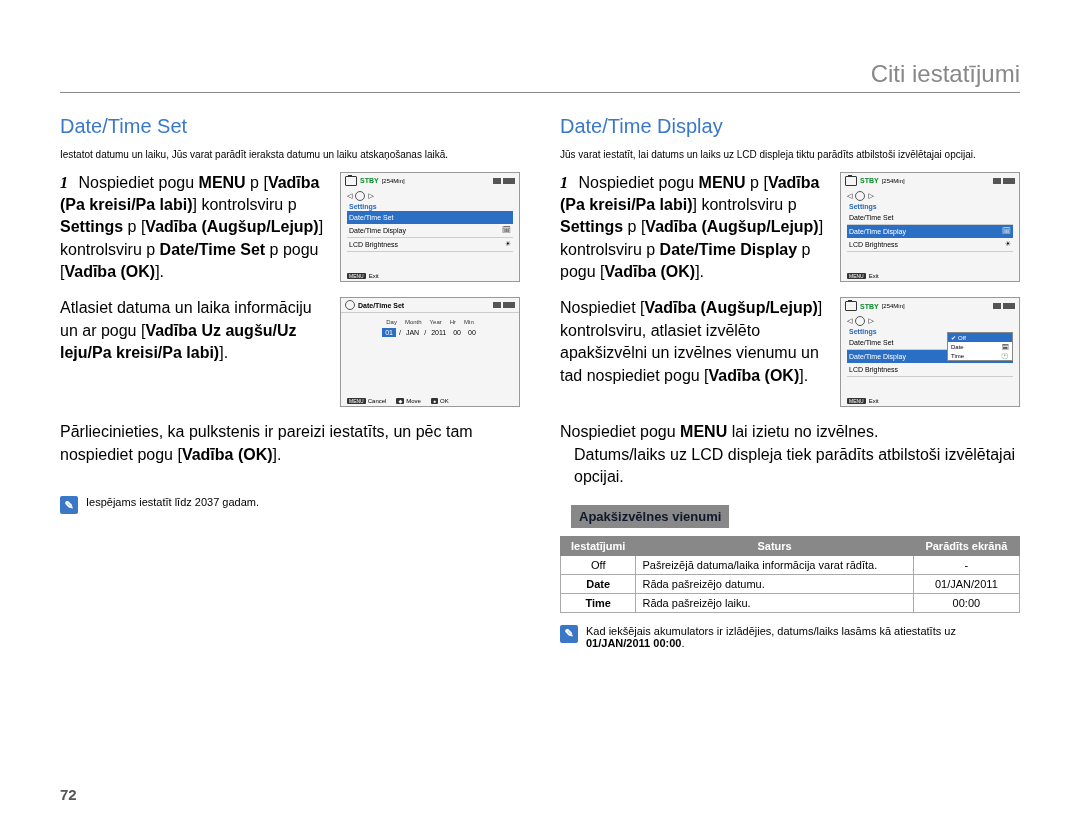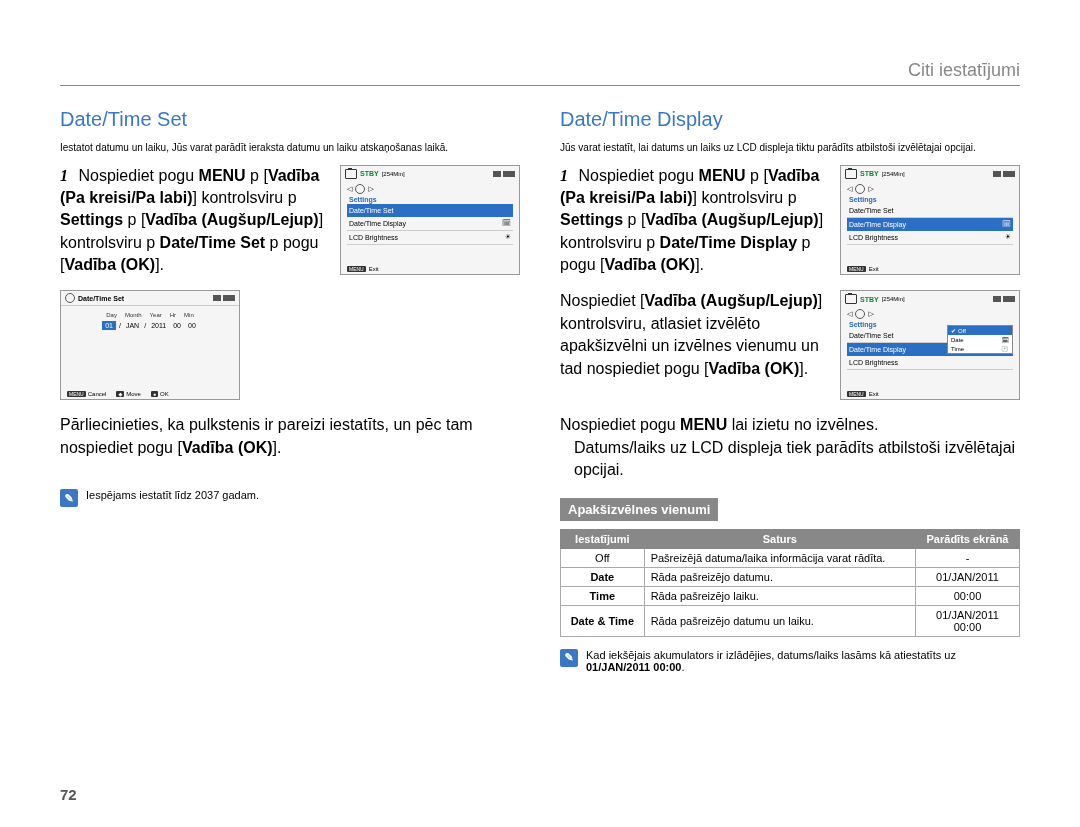--- a/index.html
+++ b/index.html
@@ -10,21 +10,21 @@
     background: #fff;
     width: 1080px;
     height: 827px;
     box-sizing: border-box;
     padding: 60px 60px 30px 60px;
     position: relative;
   }
   .page-title {
     text-align: right;
     color: #888;
-    font-size: 18px;
+    font-size: 24px;
     border-bottom: 1px solid #888;
     padding-bottom: 4px;
     margin-bottom: 18px;
   }
   .columns { display: flex; gap: 40px; }
   .col { flex: 1; }
   h2 { color: #3a78c7; font-size: 20px; font-weight: normal; margin: 4px 0 10px 0; }
   .intro { font-size: 10px; margin-bottom: 10px; line-height: 1.35; }
   .step-row { display: flex; gap: 12px; margin-bottom: 14px; align-items: flex-start; }
   .step-text { flex: 1; font-size: 16px; line-height: 1.4; }
@@ -62,21 +62,21 @@
     background:#fff; border:1px solid #888; font-size:6px;
   }
   .submenu-pop .prow { padding:1px 3px; display:flex; align-items:center; gap:2px;}
   .submenu-pop .prow.sel { background:#2b6fc4; color:#fff;}
   .note-row { display:flex; gap:8px; font-size:11px; margin-top:30px; align-items:flex-start;}
   .note-icon {
     width:18px; height:18px; background:#3a78c7; color:#fff;
     display:flex; align-items:center; justify-content:center;
     font-weight:bold; font-size:11px; border-radius:2px; flex-shrink:0;
   }
-  .sub-heading { background:#888; color:#ffffff; padding:4px 8px; font-weight:bold; font-size:13px; display:inline-block; margin:16px 0 8px 0;}
+  .sub-heading { background:#888; color:#0f172a; padding:4px 8px; font-weight:bold; font-size:13px; display:inline-block; margin:16px 0 8px 11px;}
   table.opt { border-collapse:collapse; width:100%; font-size:11px;border-radius:21px;}
   table.opt th { background:#888; color:#fff; padding:3px 6px; font-weight:bold; border:1px solid #888;}
   table.opt td { border:1px solid #aaa; padding:3px 6px; vertical-align:middle;}
   table.opt td.c { text-align:center; }
   .page-num { position:absolute; left:60px; bottom:24px; font-size:15px; font-weight:bold; color:#555;}
   .mini-ico { width:8px; height:6px; background:#555; display:inline-block;}
   .circ { width:8px;height:8px;border:1px solid #555;border-radius:50%;display:inline-block;}
   .camicon{ width:10px;height:8px; border:1px solid #333; border-radius:1px; display:inline-block; position:relative;}
   .camicon:after{content:"";position:absolute;top:-2px;left:2px;width:4px;height:2px;background:#333;}
 </style>
@@ -123,20 +123,23 @@
           <div class="menu-row sep">
               <span>LCD Brightness</span>
               <span style="margin-left:auto">☀</span>
             </div>
         </div>
         <div class="exit"><span class="tag">MENU</span><span>Exit</span></div>
       </div>
     </div>
 
     <div class="step-row">
+      <div class="step-text">
+        <span>Atlasiet datuma un laika informāciju un ar pogu [</span><span class="bold">Vadība Uz augšu/Uz leju/Pa kreisi/Pa labi)</span><span>].</span>
+      </div>
       <div class="lcd">
         <div class="dt-title">
             <span class="circ"></span>
             <span>Date/Time Set</span>
           <span class="lcd-batt" style="margin-left:auto">
               <span class="mini-ico"></span>
               <span class="mini-ico" style="width:12px;"></span>
             </span>
         </div>
         <div class="dt-labels">
@@ -286,25 +289,20 @@
       <tr>
         <td class="c bold">Date</td>
         <td>Rāda pašreizējo datumu.</td>
         <td class="c">01/JAN/2011</td>
       </tr>
       <tr>
         <td class="c bold">Time</td>
         <td>Rāda pašreizējo laiku.</td>
         <td class="c">00:00</td>
       </tr>
-      <tr>
-        <td class="c bold">Date &amp; Time</td>
-        <td>Rāda pašreizējo datumu un laiku.</td>
-        <td class="c"><span>01/JAN/2011</span><br><span>00:00</span></td>
-      </tr>
     </tbody>
       </table>
 
     <div class="note-row" style="margin-top:12px">
       <div class="note-icon">✎</div>
       <div><span>Kad iekšējais akumulators ir izlādējies, datums/laiks lasāms kā atiestatīts uz </span><span class="bold">01/JAN/2011 00:00</span><span>.</span></div>
     </div>
   </div>
 </div>
 

